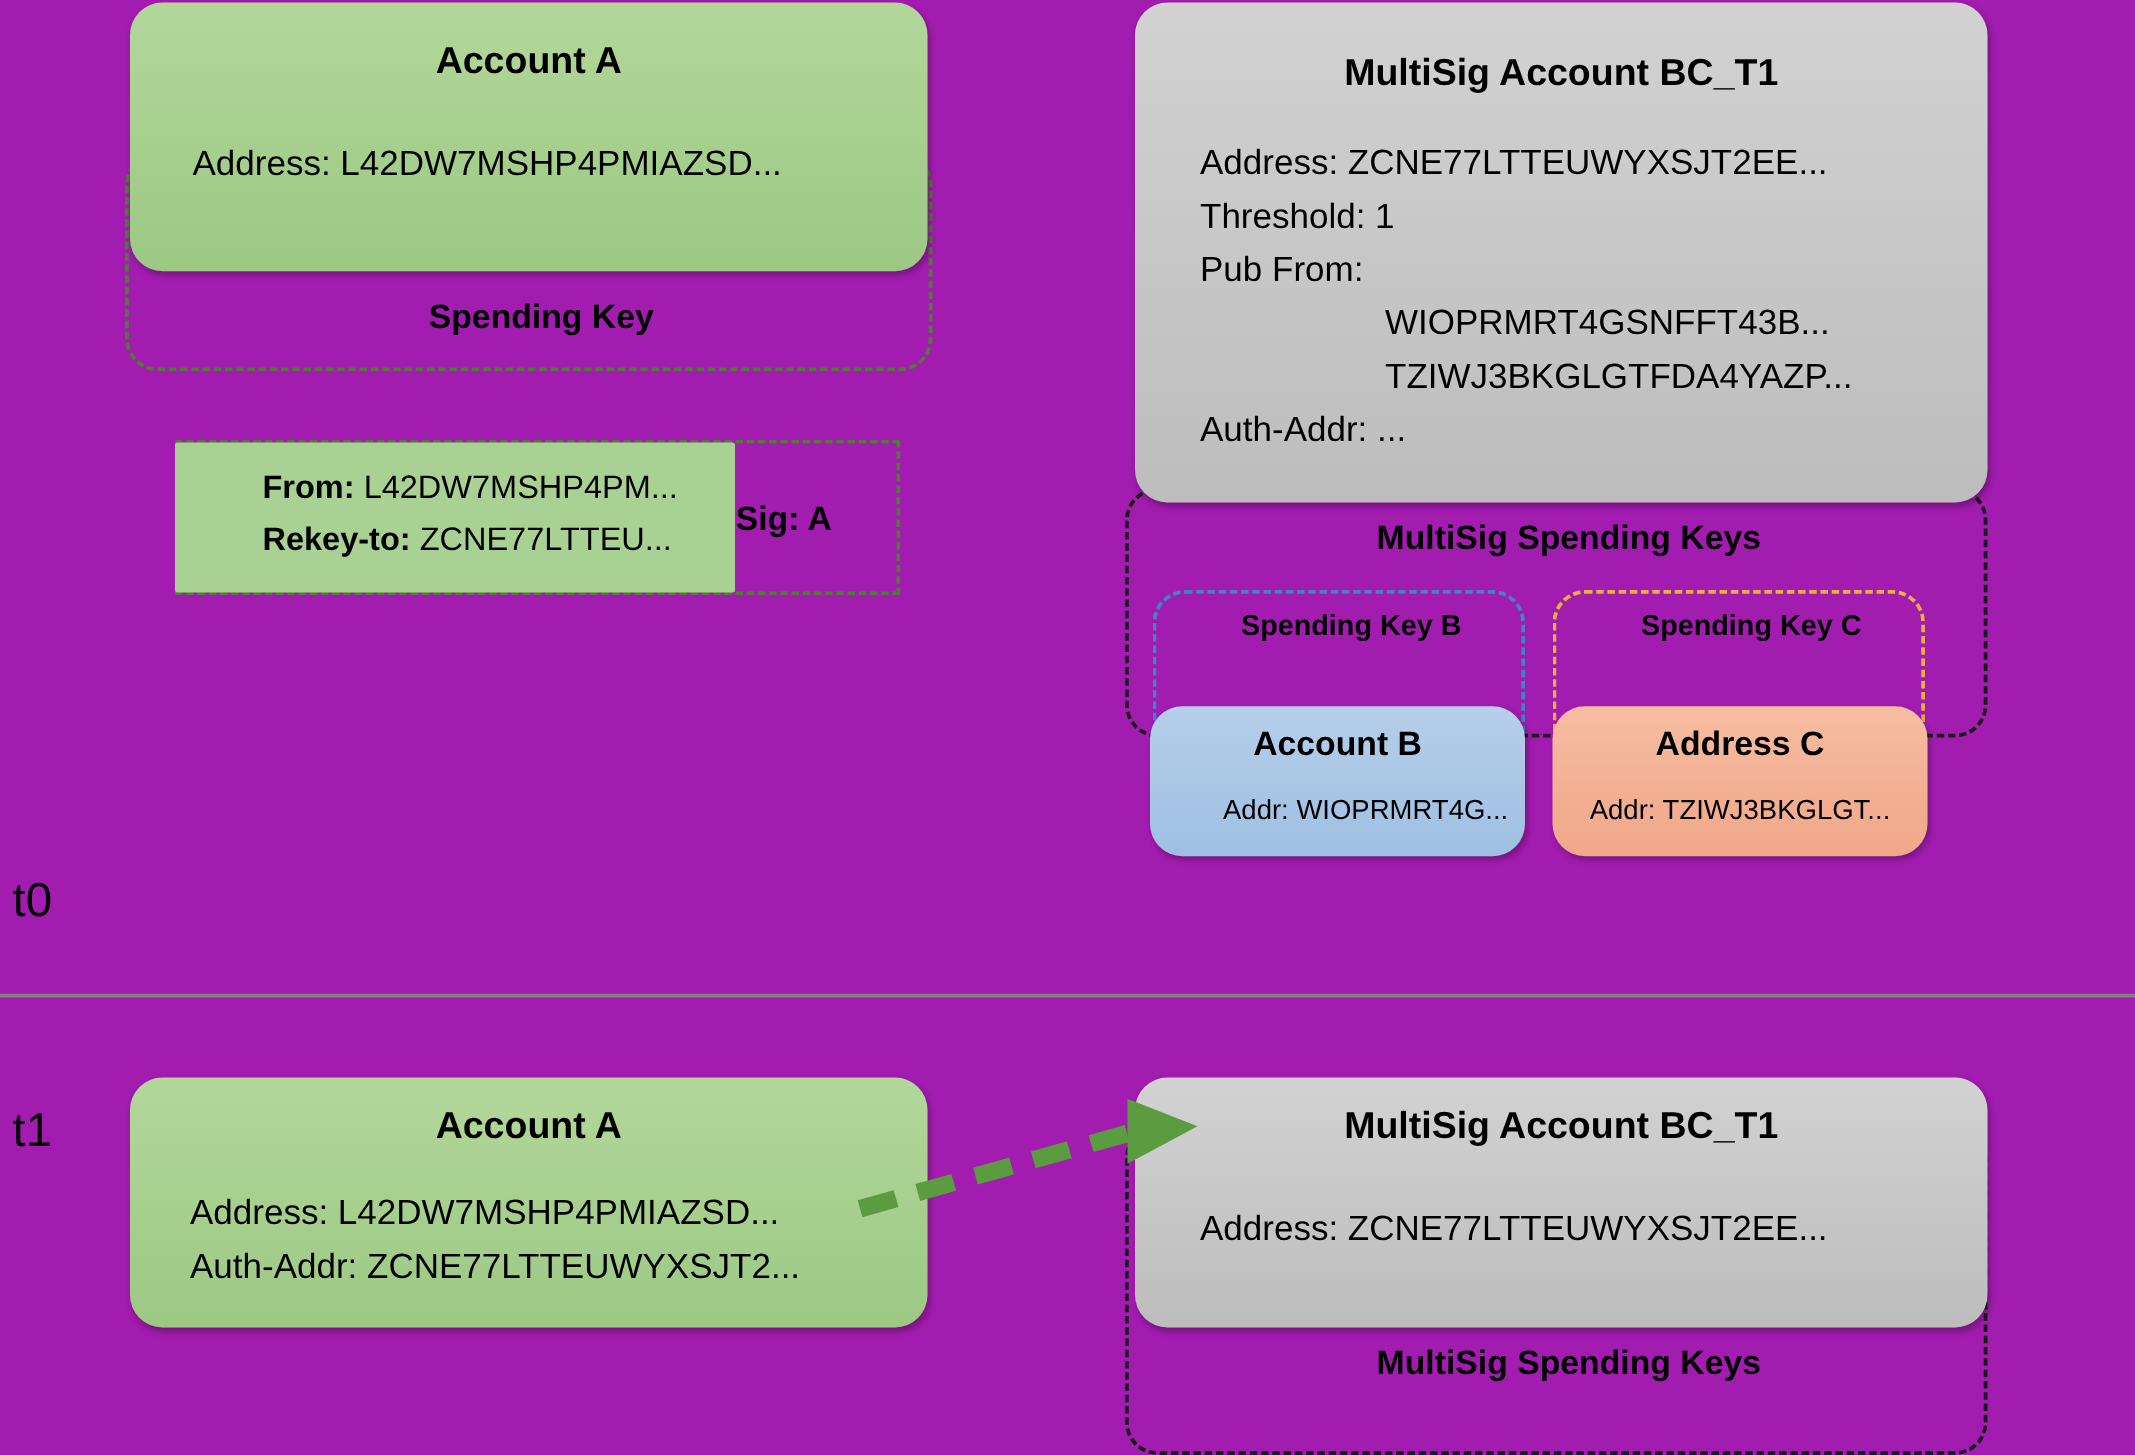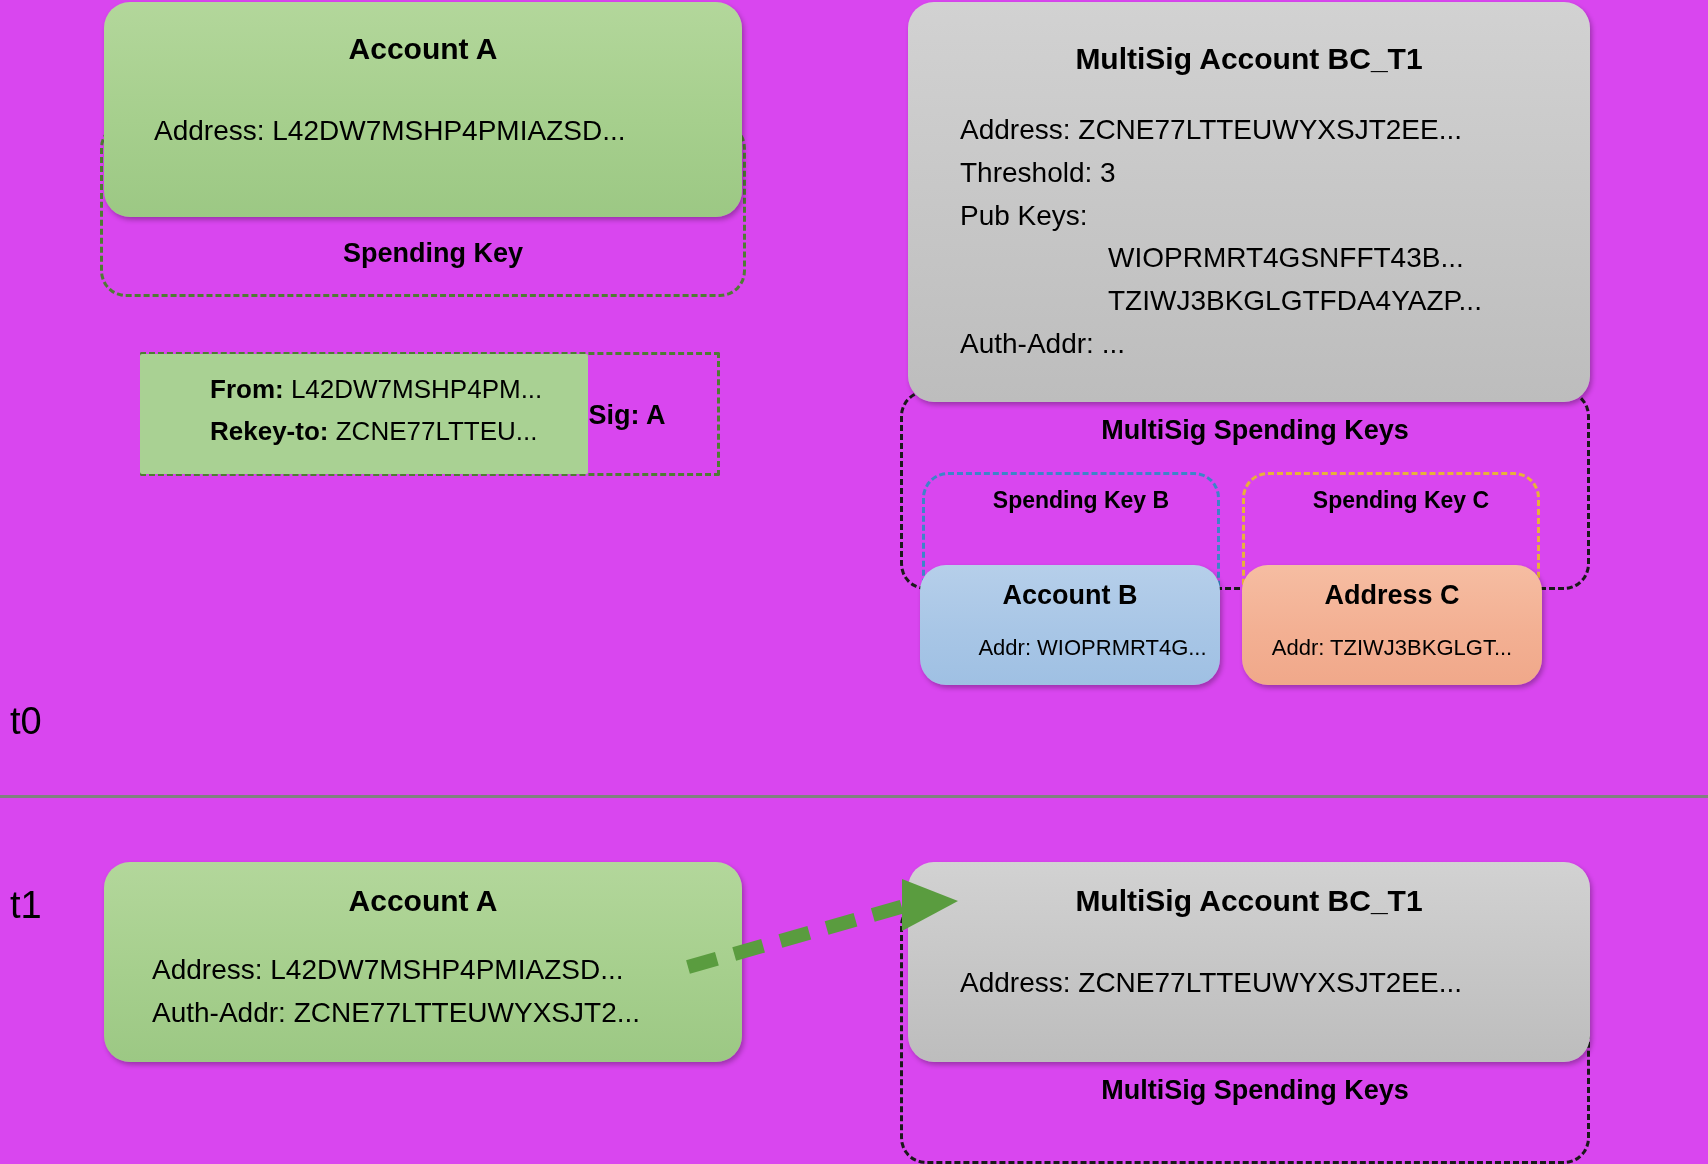--- a/index.html
+++ b/index.html
@@ -8,21 +8,21 @@
     background: #ffffff;
   }
   body {
     font-family: "Liberation Sans", sans-serif;
     color: #000000;
   }
   #canvas {
     position: relative;
     width: 1708px;
     height: 1164px;
-    background: #d946ef;
+    background: #a21caf;
     overflow: hidden;
   }
   .abs { position: absolute; box-sizing: border-box; }
 
   
   .dash-green {
     border: 3px dashed #4e7d33;
     border-radius: 26px;
     background: transparent;
   }
@@ -140,22 +140,22 @@
     </div>
   </div>
 
   <div class="abs sig-label" style="left:562px; top:400px; width:130px;">Sig: A</div>
 
   <div class="abs dash-black" style="left:900px; top:390px; width:690px; height:200px;"></div>
 
   <div class="abs card card-gray" style="left:908px; top:2px; width:682px; height:400px;">
     <div class="abs title" style="left:0; top:40px; width:682px;">MultiSig Account BC_T1</div>
     <div class="abs body-line" style="left:52px; top:112px;">Address: ZCNE77LTTEUWYXSJT2EE...</div>
-    <div class="abs body-line" style="left:52px; top:155px;">Threshold: 3</div>
-    <div class="abs body-line" style="left:52px; top:198px;">Pub Keys:</div>
+    <div class="abs body-line" style="left:52px; top:155px;">Threshold: 1</div>
+    <div class="abs body-line" style="left:52px; top:198px;">Pub From:</div>
     <div class="abs body-line" style="left:200px; top:240px;">WIOPRMRT4GSNFFT43B...</div>
     <div class="abs body-line" style="left:200px; top:283px;">TZIWJ3BKGLGTFDA4YAZP...</div>
     <div class="abs body-line" style="left:52px; top:326px;">Auth-Addr: ...</div>
   </div>
 
   <div class="abs small-title" style="left:900px; top:415px; width:690px; font-size:27px;">MultiSig Spending Keys</div>
 
   <div class="abs dash-blue" style="left:922px; top:472px; width:298px; height:190px;"></div>
   <div class="abs small-title" style="left:922px; top:487px; width:298px;">Spending Key B</div>
 

